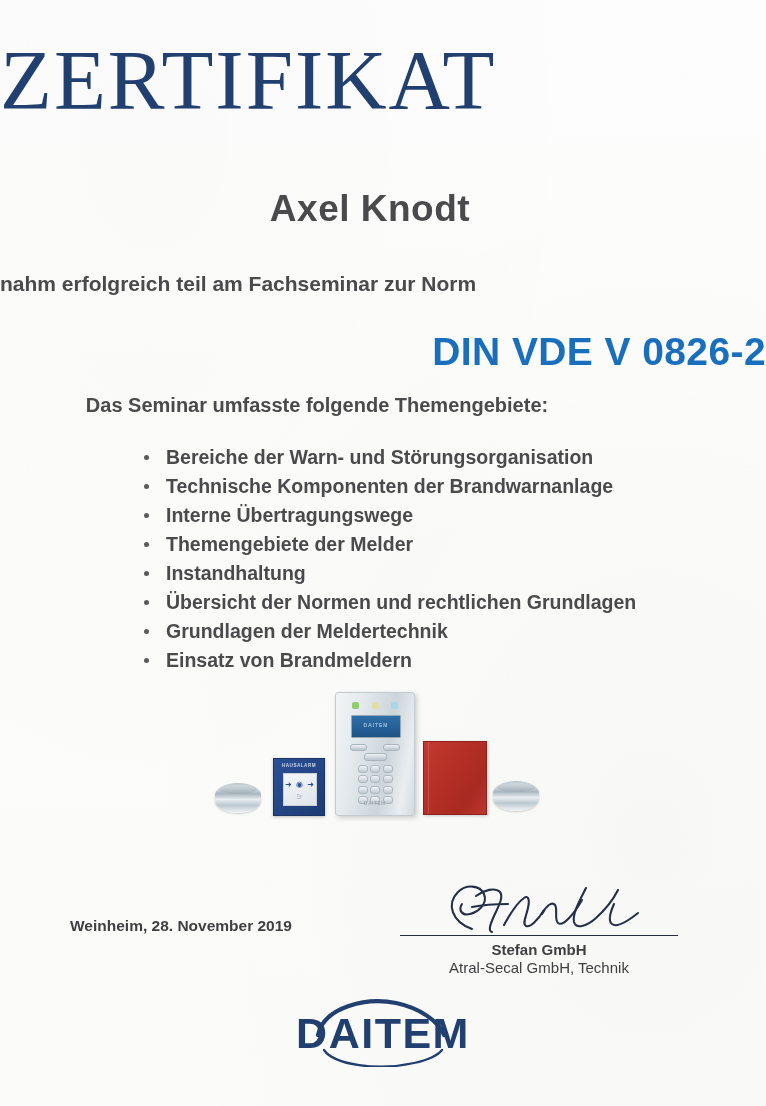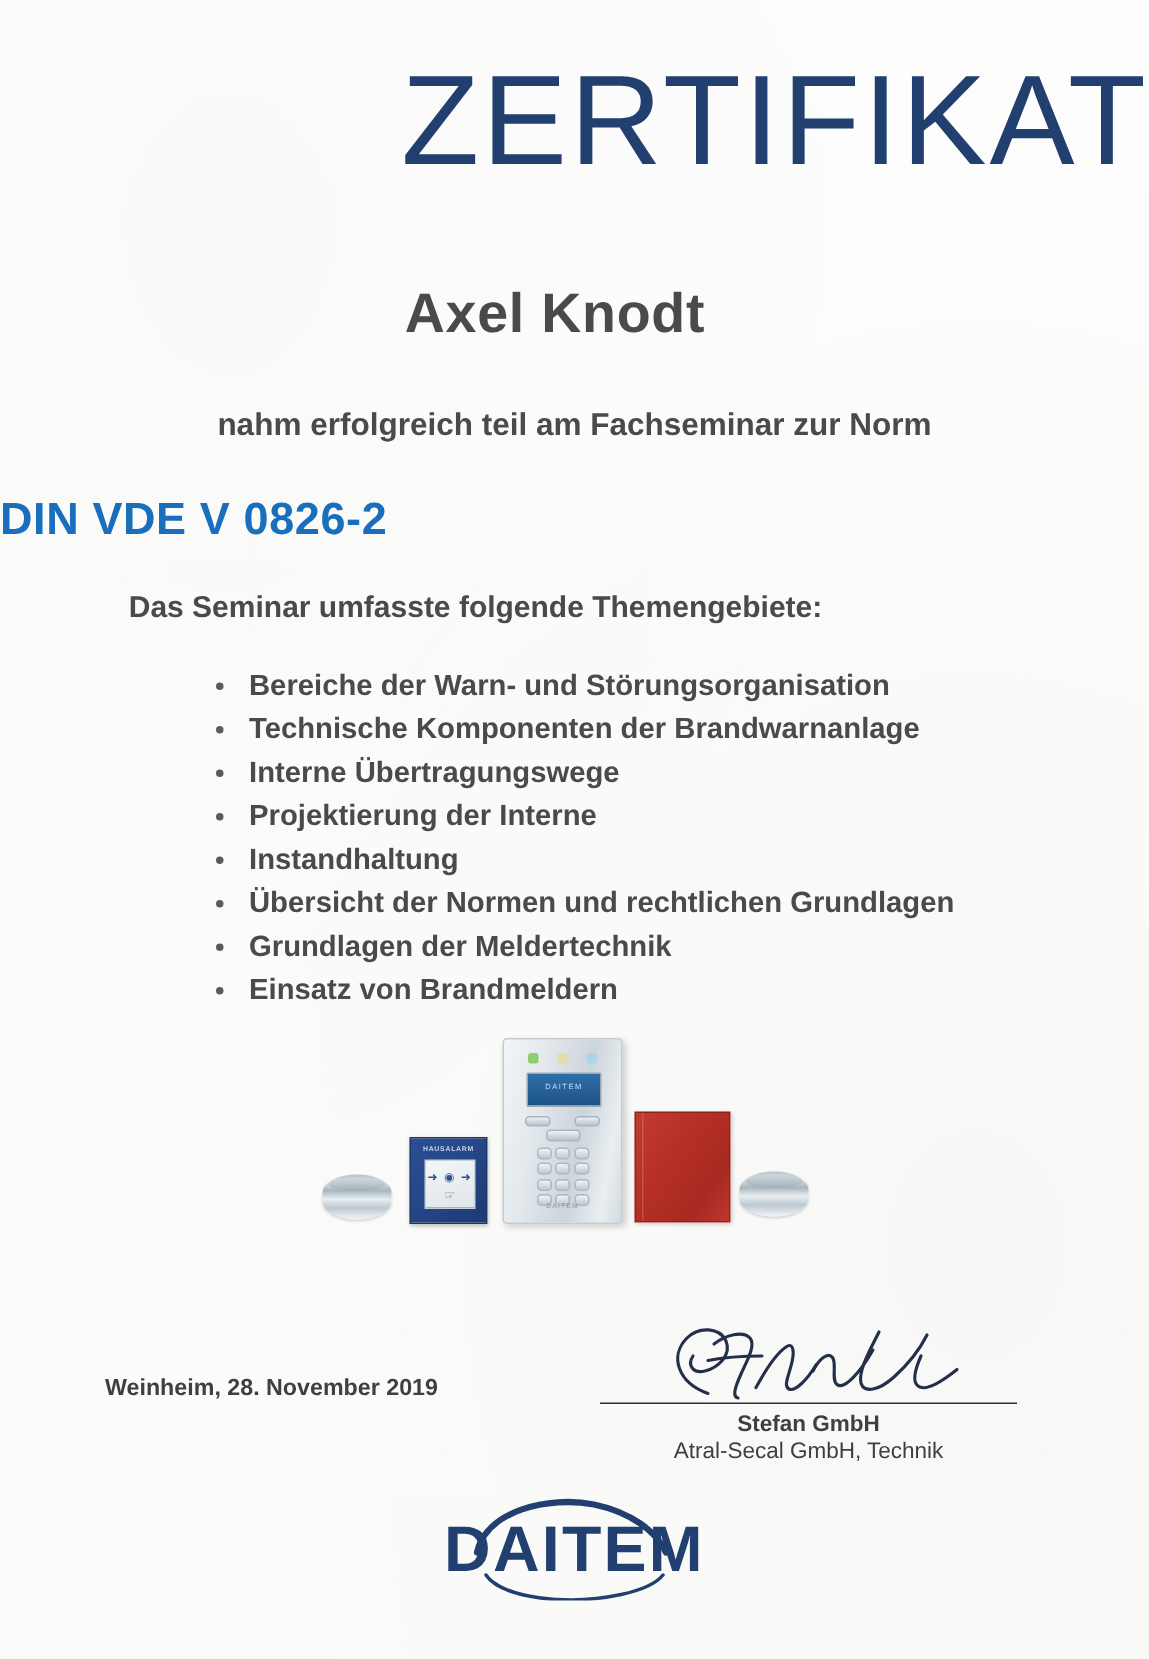--- a/index.html
+++ b/index.html
@@ -39,59 +39,59 @@
       radial-gradient(circle at 92% 95%, rgba(0,0,0,0.012) 0.5px, transparent 1px);
     background-size: 240px 210px, 310px 260px, 180px 190px, 270px 230px, 200px 250px, 160px 180px;
     opacity: 0.9;
   }
 
   .title {
     position: absolute;
     top: 38px;
     left: 0;
     width: 766px;
-    text-align: right;
+    text-align: left;
     font-size: 85px;
     line-height: 1;
     font-weight: 400;
     letter-spacing: 2px;
     color: #22406f;
-    font-family: Liberation Sans, sans-serif;
+    font-family: Liberation Serif, serif;
   }
 
   .recipient {
     position: absolute;
     top: 188px;
     left: 0;
     width: 740px;
     text-align: center;
     font-size: 37px;
     font-weight: bold;
     color: #4a4a4c;
     letter-spacing: 0.5px;
   }
 
   .subtitle {
     position: absolute;
     top: 272px;
     left: 0;
     width: 766px;
-    text-align: center;
+    text-align: left;
     font-size: 21px;
     font-weight: bold;
     color: #4a4a4c;
   }
 
   .norm {
     position: absolute;
     top: 330px;
     left: 0;
     width: 766px;
-    text-align: left;
-    font-size: 30px;
+    text-align: right;
+    font-size: 39px;
     font-weight: bold;
     color: #1a6fbd;
     letter-spacing: 0.4px;
   }
 
   .topics-intro {
     position: absolute;
     top: 394px;
     left: 0;
     width: 634px;
@@ -389,21 +389,21 @@
   <div class="subtitle">nahm erfolgreich teil am Fachseminar zur Norm</div>
 
   <div class="norm">DIN VDE V 0826-2</div>
 
   <div class="topics-intro">Das Seminar umfasste folgende Themengebiete:</div>
 
   <ul class="topics" id="topics-list">
       <li class="topic-item"><span class="topic-bullet"></span><span>Bereiche der Warn- und Störungsorganisation</span></li>
       <li class="topic-item"><span class="topic-bullet"></span><span>Technische Komponenten der Brandwarnanlage</span></li>
       <li class="topic-item"><span class="topic-bullet"></span><span>Interne Übertragungswege</span></li>
-      <li class="topic-item"><span class="topic-bullet"></span><span>Projektierung der Interne</span></li>
+      <li class="topic-item"><span class="topic-bullet"></span><span>Themengebiete der Melder</span></li>
       <li class="topic-item"><span class="topic-bullet"></span><span>Instandhaltung</span></li>
       <li class="topic-item"><span class="topic-bullet"></span><span>Übersicht der Normen und rechtlichen Grundlagen</span></li>
       <li class="topic-item"><span class="topic-bullet"></span><span>Grundlagen der Meldertechnik</span></li>
       <li class="topic-item"><span class="topic-bullet"></span><span>Einsatz von Brandmeldern</span></li>
     </ul>
 
   <div id="product-photo">
 
     <div class="detector" id="detector-left"></div>
 

